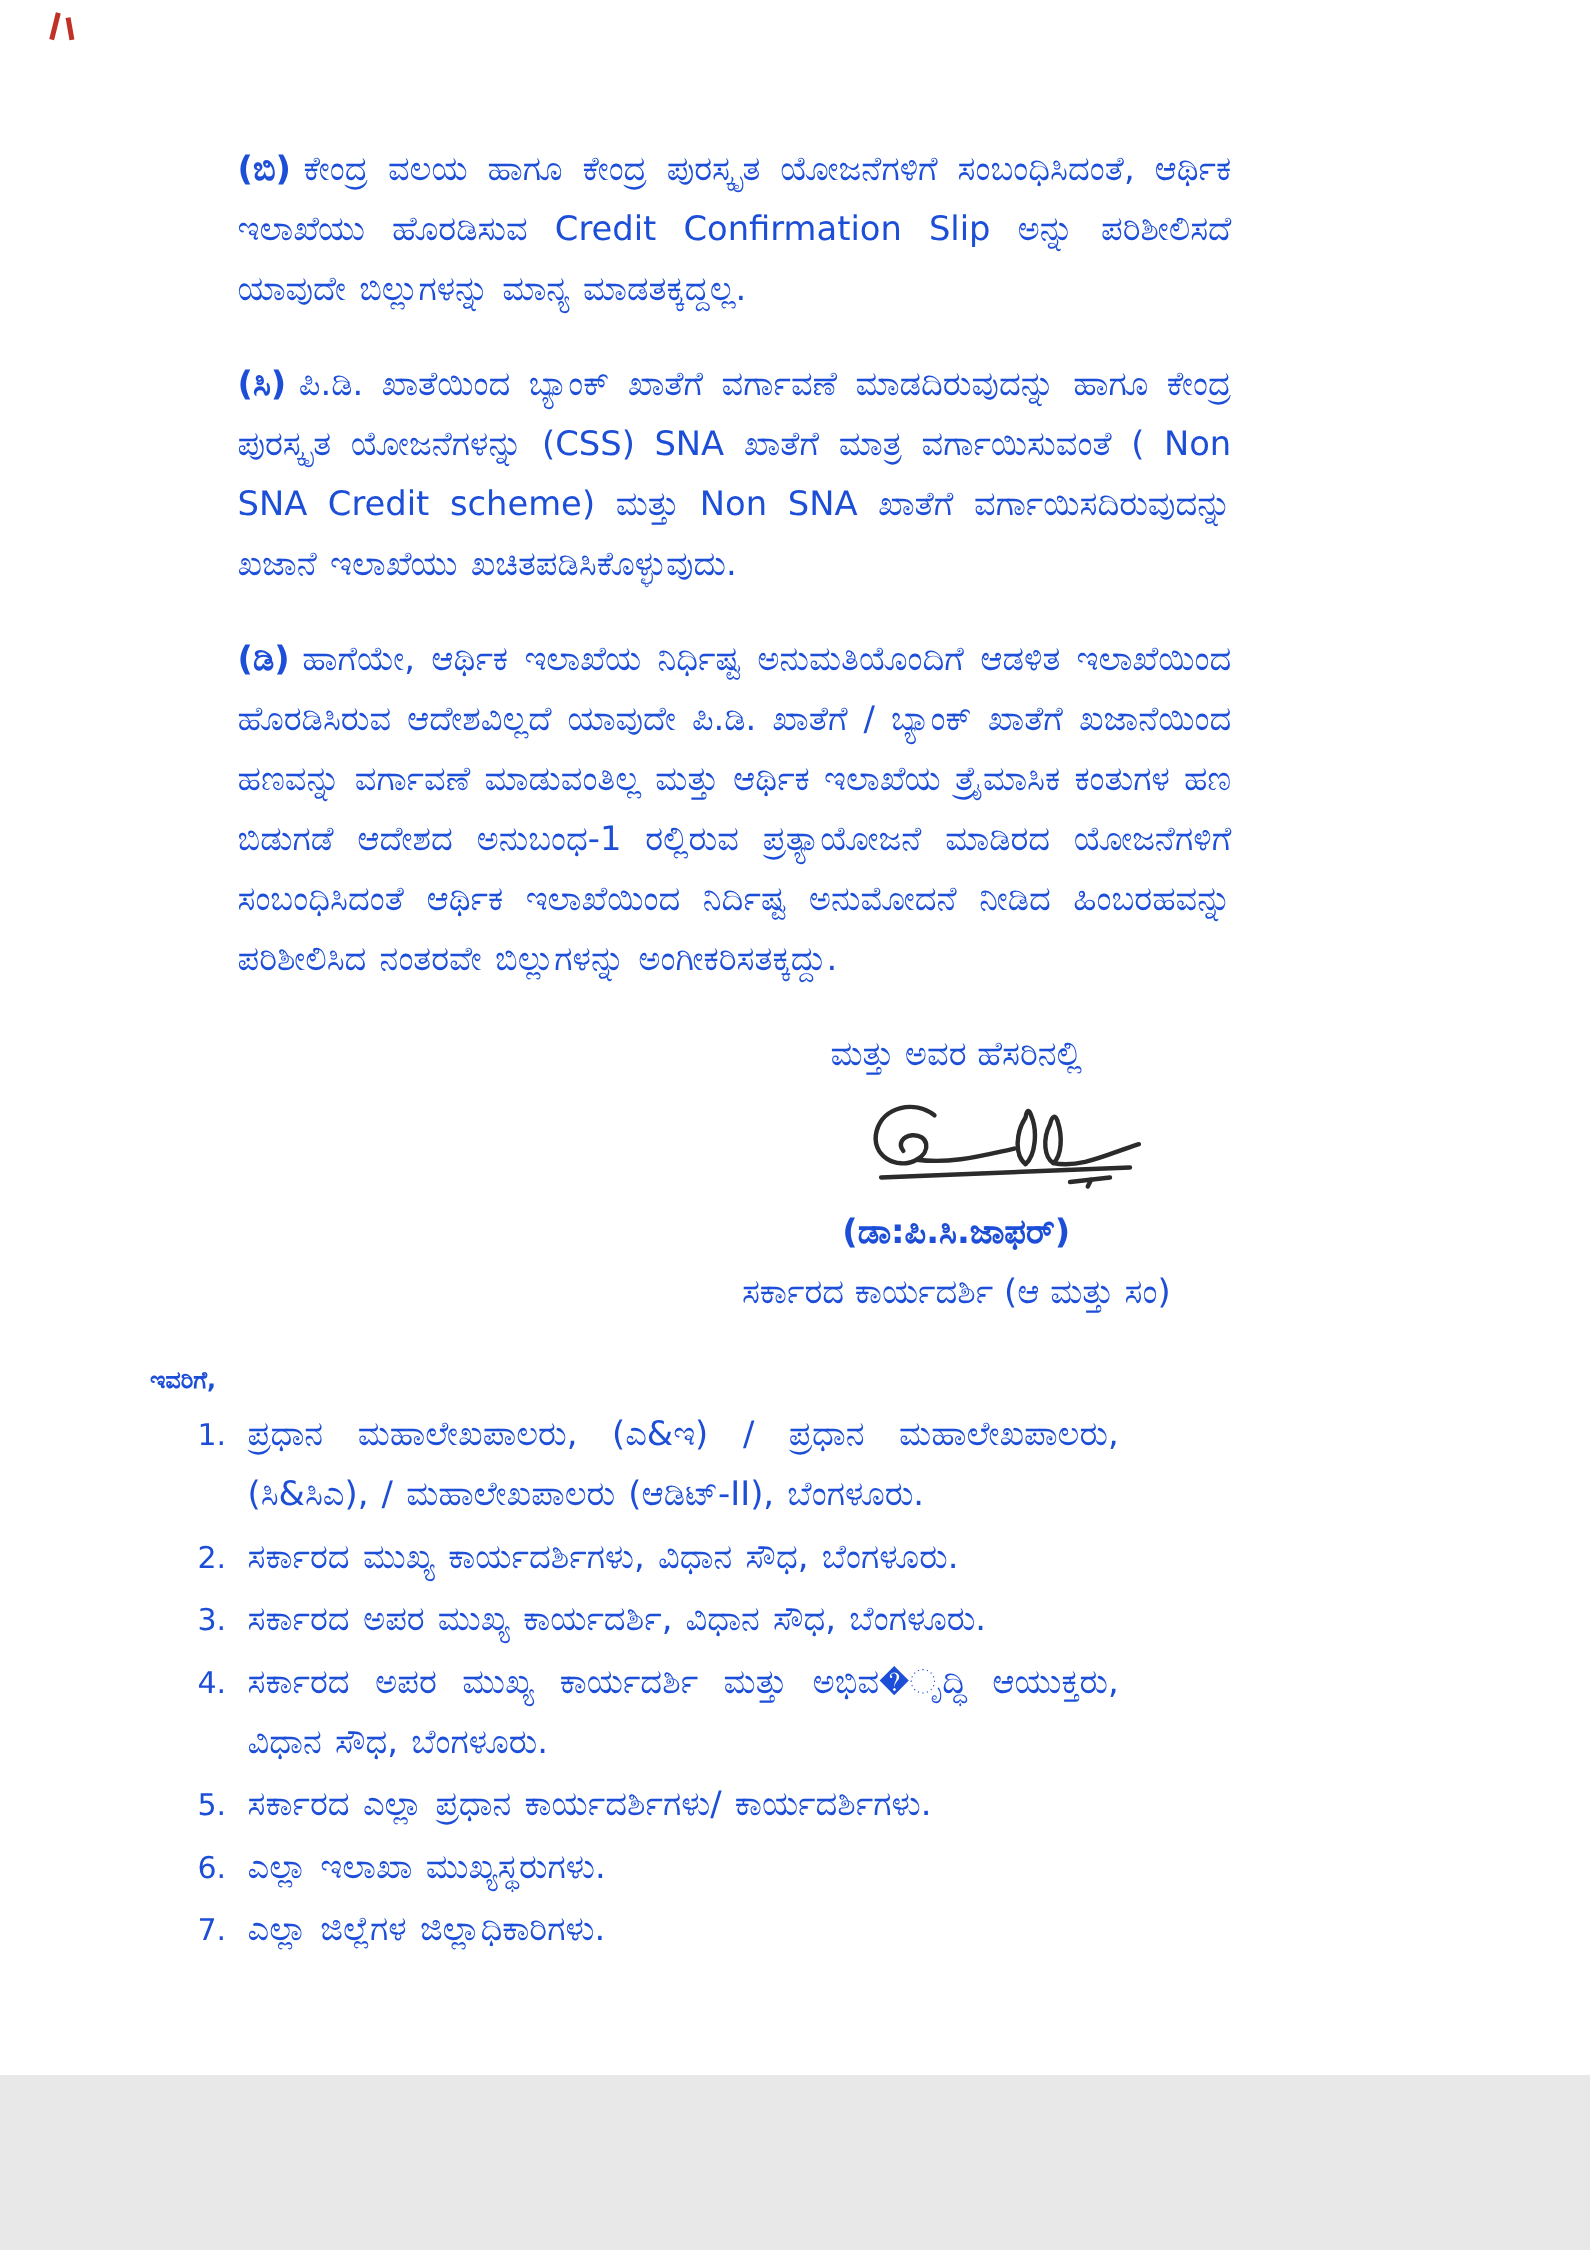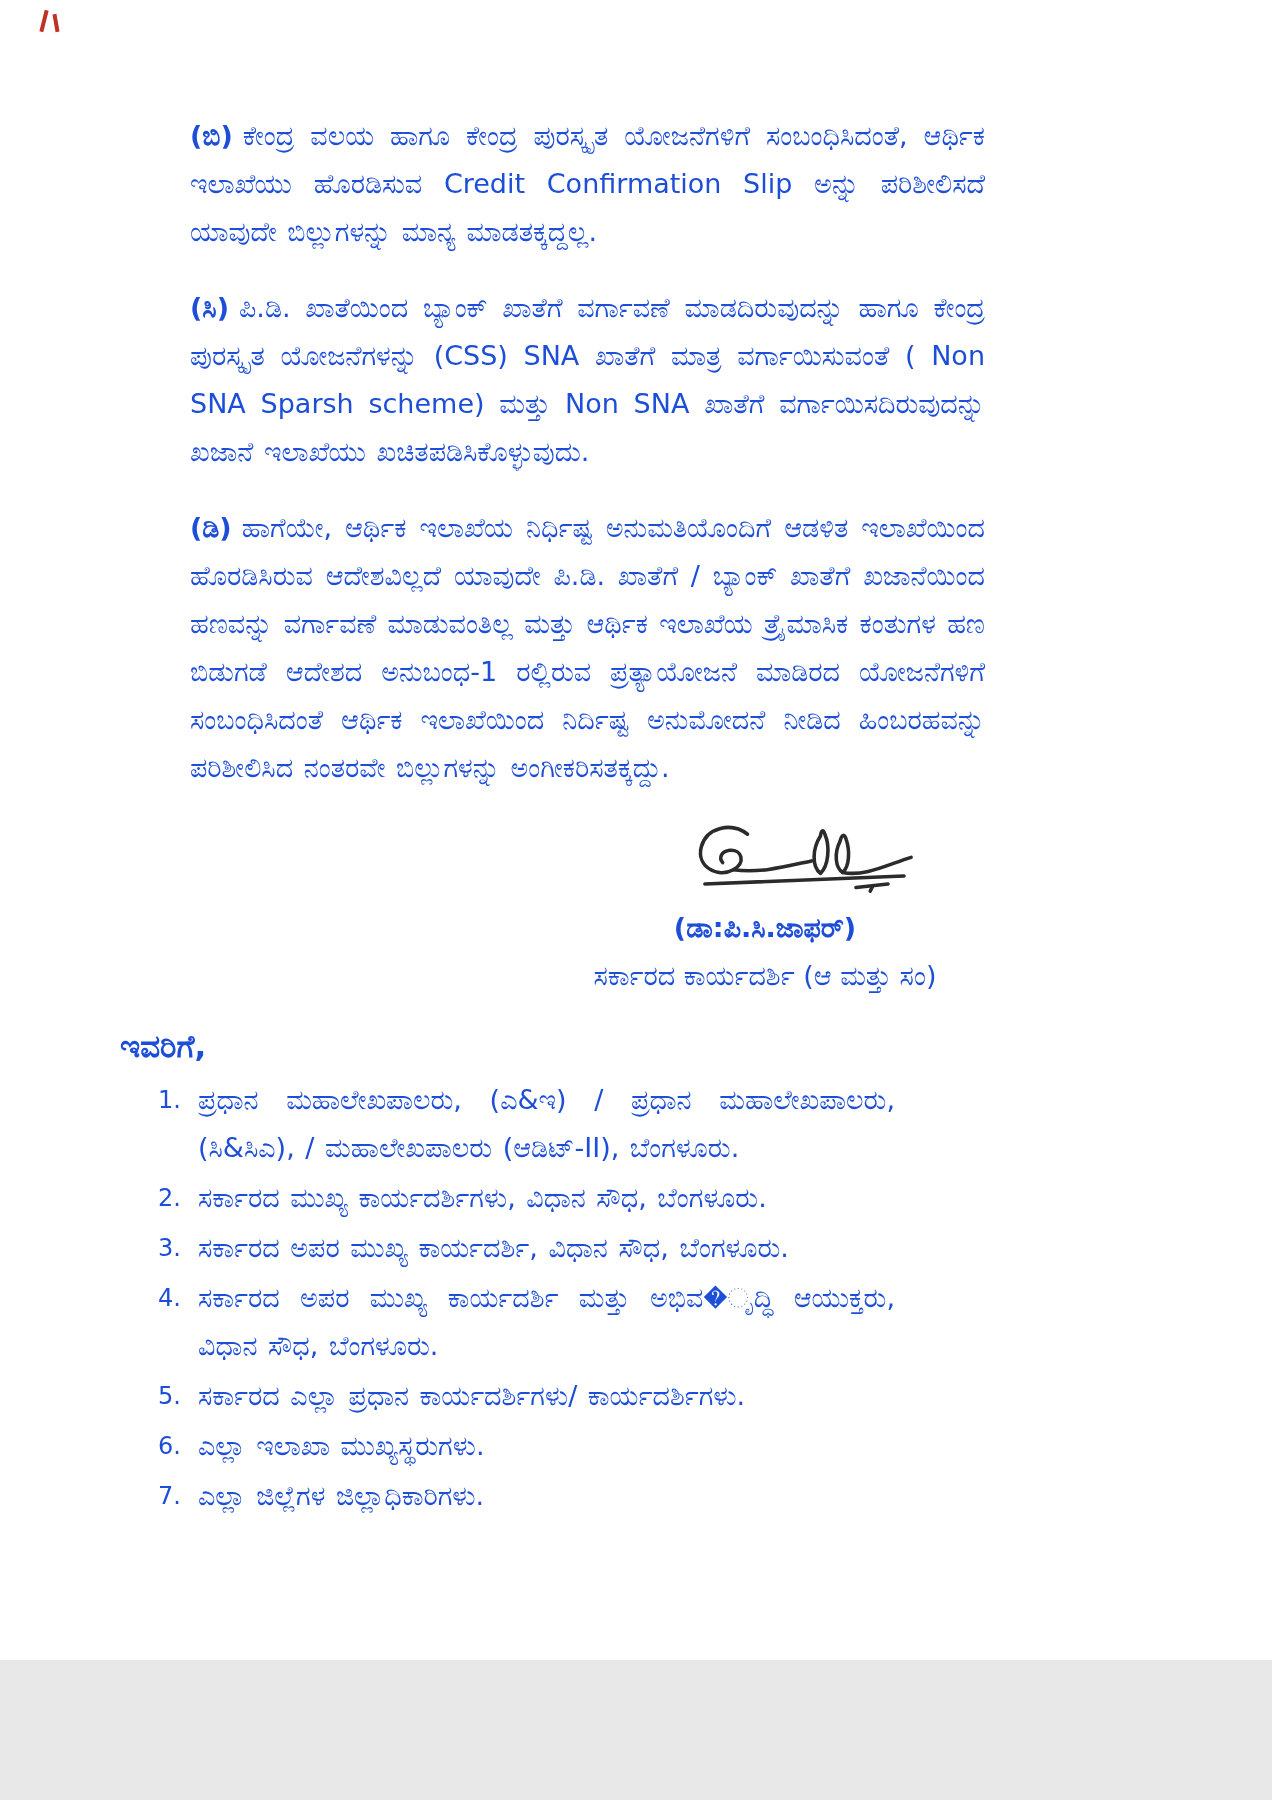--- a/index.html
+++ b/index.html
@@ -30,24 +30,23 @@
     line-height:48px;
   }
   .sig-line { white-space:nowrap; }
   .sig-image-wrap { margin:10px 0 4px 70px; height:80px; }
   .sig-name { font-weight:700; }
   .recipients {
     margin-left:-70px;
     margin-top:26px;
   }
   .recipients-heading {
-    font-size:31px;
+    font-size:19px;
     font-weight:700;
     line-height:40px;
-    margin-bottom:10px;
   }
   .recipient-list {
     margin:0 0 0 38px;
     padding:0;
     list-style:none;
   }
   .recipient-item {
     display:flex;
     font-size:27px;
     line-height:48px;
@@ -85,25 +84,26 @@
 
 <div class="page">
 
   <div class="scan-artifact">
     <span class="m1"></span>
       <span class="m2"></span>
   </div>
 
   <p class="para"><span class="para-label">(ಬಿ)</span><span>ಕೇಂದ್ರ ವಲಯ ಹಾಗೂ ಕೇಂದ್ರ ಪುರಸ್ಕೃತ ಯೋಜನೆಗಳಿಗೆ ಸಂಬಂಧಿಸಿದಂತೆ, ಆರ್ಥಿಕ ಇಲಾಖೆಯು ಹೊರಡಿಸುವ Credit Confirmation Slip ಅನ್ನು ಪರಿಶೀಲಿಸದೆ ಯಾವುದೇ ಬಿಲ್ಲುಗಳನ್ನು ಮಾನ್ಯ ಮಾಡತಕ್ಕದ್ದಲ್ಲ.</span></p>
 
-  <p class="para"><span class="para-label">(ಸಿ)</span><span>ಪಿ.ಡಿ. ಖಾತೆಯಿಂದ ಬ್ಯಾಂಕ್ ಖಾತೆಗೆ ವರ್ಗಾವಣೆ ಮಾಡದಿರುವುದನ್ನು ಹಾಗೂ ಕೇಂದ್ರ ಪುರಸ್ಕೃತ ಯೋಜನೆಗಳನ್ನು (CSS) SNA ಖಾತೆಗೆ ಮಾತ್ರ ವರ್ಗಾಯಿಸುವಂತೆ ( Non SNA Sparsh scheme) ಮತ್ತು Non SNA ಖಾತೆಗೆ ವರ್ಗಾಯಿಸದಿರುವುದನ್ನು ಖಜಾನೆ ಇಲಾಖೆಯು ಖಚಿತಪಡಿಸಿಕೊಳ್ಳುವುದು.</span></p>
+  <p class="para"><span class="para-label">(ಸಿ)</span><span>ಪಿ.ಡಿ. ಖಾತೆಯಿಂದ ಬ್ಯಾಂಕ್ ಖಾತೆಗೆ ವರ್ಗಾವಣೆ ಮಾಡದಿರುವುದನ್ನು ಹಾಗೂ ಕೇಂದ್ರ ಪುರಸ್ಕೃತ ಯೋಜನೆಗಳನ್ನು (CSS) SNA ಖಾತೆಗೆ ಮಾತ್ರ ವರ್ಗಾಯಿಸುವಂತೆ ( Non SNA Credit scheme) ಮತ್ತು Non SNA ಖಾತೆಗೆ ವರ್ಗಾಯಿಸದಿರುವುದನ್ನು ಖಜಾನೆ ಇಲಾಖೆಯು ಖಚಿತಪಡಿಸಿಕೊಳ್ಳುವುದು.</span></p>
 
   <p class="para"><span class="para-label">(ಡಿ)</span><span>ಹಾಗೆಯೇ, ಆರ್ಥಿಕ ಇಲಾಖೆಯ ನಿರ್ಧಿಷ್ಟ ಅನುಮತಿಯೊಂದಿಗೆ ಆಡಳಿತ ಇಲಾಖೆಯಿಂದ ಹೊರಡಿಸಿರುವ ಆದೇಶವಿಲ್ಲದೆ ಯಾವುದೇ ಪಿ.ಡಿ. ಖಾತೆಗೆ / ಬ್ಯಾಂಕ್ ಖಾತೆಗೆ ಖಜಾನೆಯಿಂದ ಹಣವನ್ನು ವರ್ಗಾವಣೆ ಮಾಡುವಂತಿಲ್ಲ ಮತ್ತು ಆರ್ಥಿಕ ಇಲಾಖೆಯ ತ್ರೈಮಾಸಿಕ ಕಂತುಗಳ ಹಣ ಬಿಡುಗಡೆ ಆದೇಶದ ಅನುಬಂಧ-1 ರಲ್ಲಿರುವ ಪ್ರತ್ಯಾಯೋಜನೆ ಮಾಡಿರದ ಯೋಜನೆಗಳಿಗೆ ಸಂಬಂಧಿಸಿದಂತೆ ಆರ್ಥಿಕ ಇಲಾಖೆಯಿಂದ ನಿರ್ದಿಷ್ಟ ಅನುಮೋದನೆ ನೀಡಿದ ಹಿಂಬರಹವನ್ನು ಪರಿಶೀಲಿಸಿದ ನಂತರವೇ ಬಿಲ್ಲುಗಳನ್ನು ಅಂಗೀಕರಿಸತಕ್ಕದ್ದು.</span></p>
 
   <div class="sig-block">
+    <div class="sig-line">ಮತ್ತು ಅವರ ಹೆಸರಿನಲ್ಲಿ</div>
     <div class="sig-image-wrap">
       <svg class="sig" width="250" height="80" viewBox="0 0 270 90" fill="none" xmlns="http://www.w3.org/2000/svg">
         <path d="M76,16 C58,2 30,8 24,30 C18,52 42,66 60,56 C74,48 70,33 56,34 C47,35 43,42 48,48" stroke="#2b2b2b" stroke-width="4" stroke-linecap="round" fill="none"></path>
         <path d="M60,56 C92,60 120,52 148,46" stroke="#2b2b2b" stroke-width="4" stroke-linecap="round" fill="none"></path>
         <path d="M158,18 C149,32 148,52 158,60 C167,52 169,30 163,16 C161,10 159,11 158,18 Z" stroke="#2b2b2b" stroke-width="4" stroke-linejoin="round" fill="none"></path>
         <path d="M180,24 C173,38 175,54 183,59 C191,52 191,34 187,22 C185,15 182,16 180,24 Z" stroke="#2b2b2b" stroke-width="4" stroke-linejoin="round" fill="none"></path>
         <path d="M183,59 C208,64 234,50 260,42" stroke="#2b2b2b" stroke-width="4" stroke-linecap="round" fill="none"></path>
         <path d="M28,72 L252,63" stroke="#2b2b2b" stroke-width="4" stroke-linecap="round"></path>
         <path d="M198,76 L234,72" stroke="#2b2b2b" stroke-width="4" stroke-linecap="round"></path>
         <path d="M214,80 L217,74" stroke="#2b2b2b" stroke-width="4" stroke-linecap="round"></path>

